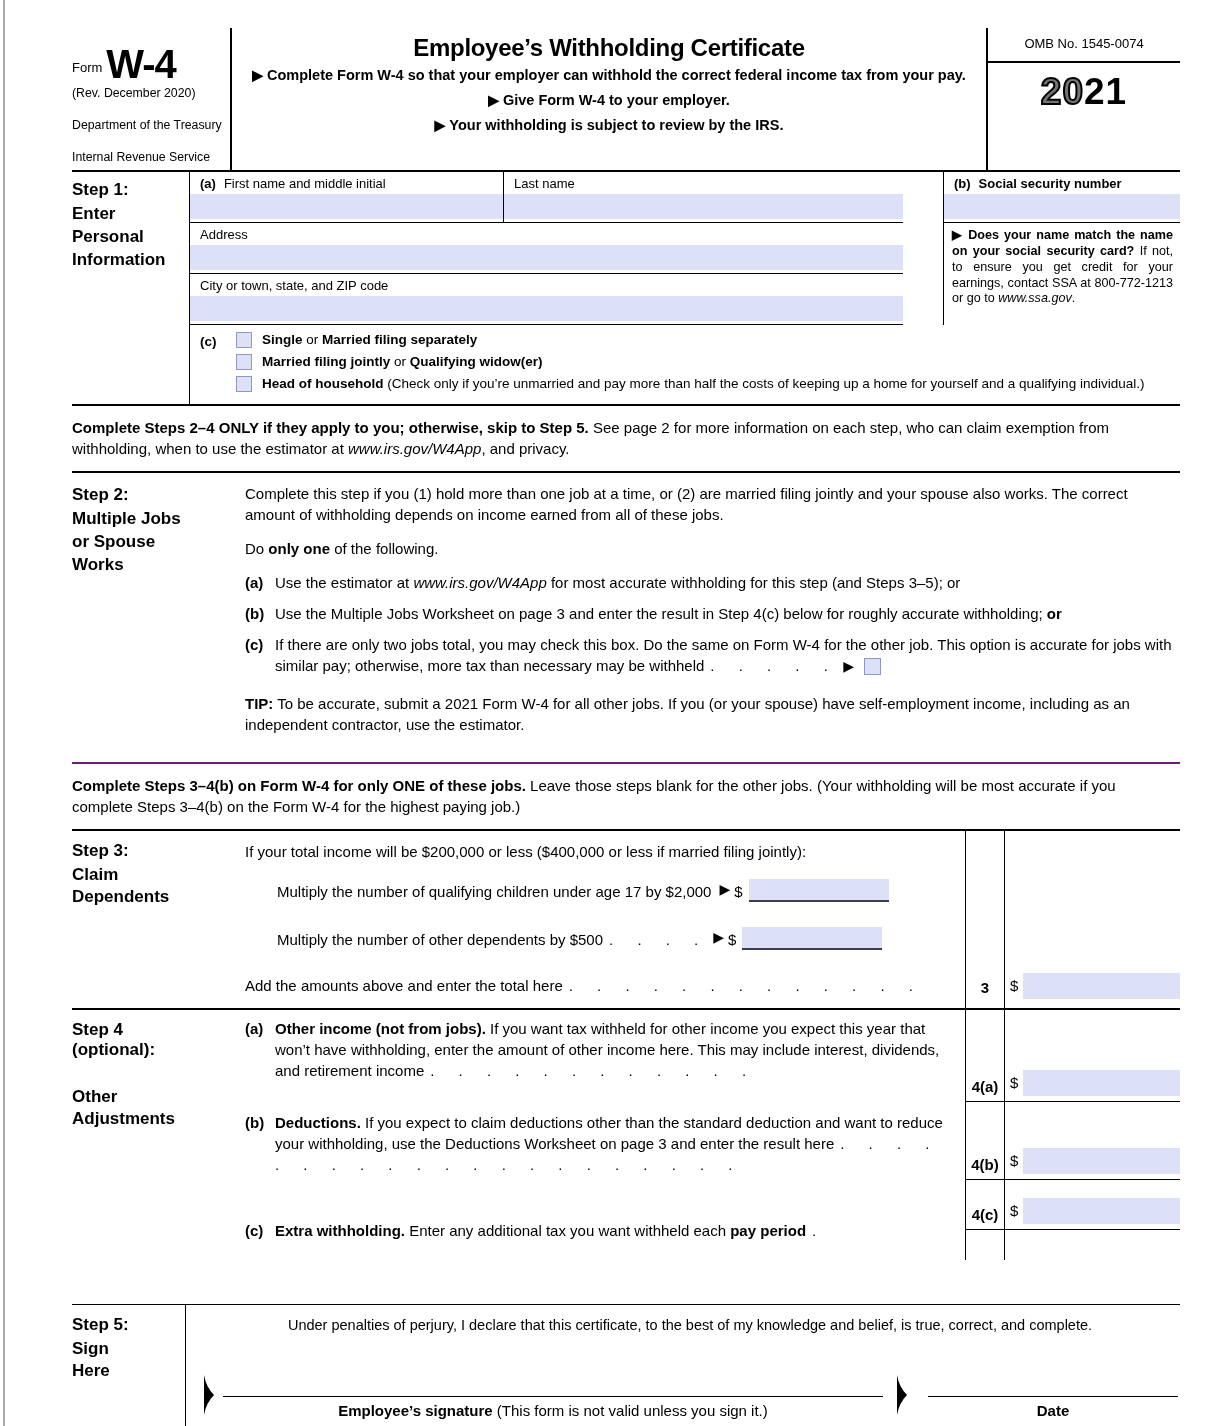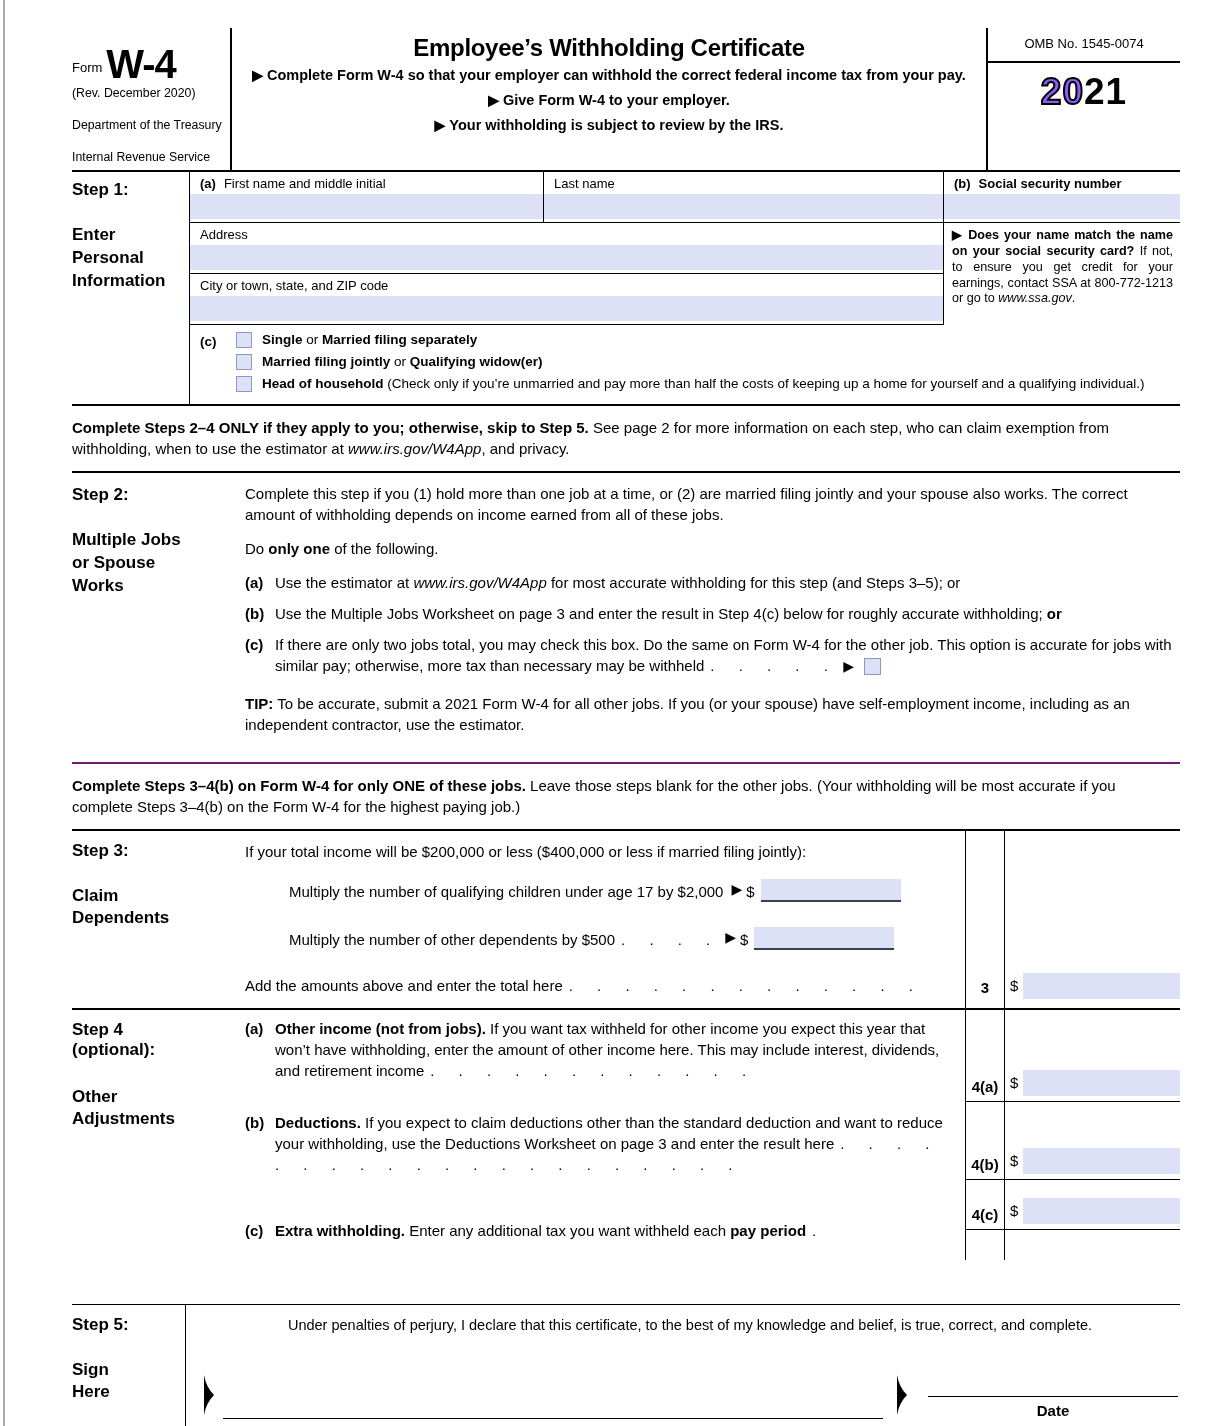--- a/index.html
+++ b/index.html
@@ -16,30 +16,30 @@
   .form-num { font-size:40px; font-weight:bold; letter-spacing:-1px; line-height:0.8; margin-left:4px; }
   .hdr-small { font-size:12.3px; line-height:1.3;margin-top:16px; }
   .rev { margin-top:6px; }
   .hdr-center { flex:1; border-left:2px solid #000; border-right:2px solid #000; text-align:center; padding:6px 8px 4px; }
   .title { font-size:24px; font-weight:bold; letter-spacing:-0.3px; }
   .instr { font-size:14.5px; font-weight:bold; line-height:1.5; margin-top:3px; }
   .instr .arr { margin-right:4px; }
   .hdr-right { width:192px; }
   .omb { font-size:13px; text-align:center; padding:8px 0 10px; border-bottom:2px solid #000; }
   .year { text-align:center; font-size:37px; font-weight:bold; padding-top:8px; letter-spacing:1px; }
-  .year .outline { color:#8b5cf6; -webkit-text-stroke:2px #000; }
+  .year .outline { color:#737373; -webkit-text-stroke:2px #000; }
 
   
   .step1 { display:flex; border-bottom:2.5px solid #000; }
   .s1-left { width:118px; border-right:1.5px solid #000; padding-top:8px; }
   .step-label { font-size:17px; font-weight:bold; }
-  .step-sub { font-size:17px; font-weight:bold; line-height:1.35; margin-top:24px; }
+  .step-sub { font-size:17px; font-weight:bold; line-height:1.35; margin-top:3px; }
   .step-sub span { display:block; }
   .s1-right { flex:1; }
-  .s1-top { display:flex; }
+  .s1-top { display:flex;gap:40px; }
   .s1-fields { flex:1; }
   .f-row { border-bottom:1px solid #000; }
   .name-row { display:flex; }
   .name-cell { flex:1; }
   .last-cell { width:400px; border-left:1px solid #000; }
   .f-label { font-size:13px; padding:4px 0 3px 10px; height:22px; }
   .f-label b { font-weight:bold; margin-right:8px; }
   .f-input { height:25px; background:#dce1f8; margin-bottom:3px; }
   .s1-ssn { width:237px; border-left:1.5px solid #000; }
   .ssn-top { border-bottom:1px solid #000; }
@@ -74,21 +74,21 @@
   .s34 { display:flex; }
   .s34-left { width:173px; padding-top:10px; }
   .s34-body { flex:1; font-size:15px; line-height:1.4; padding:10px 14px 0 0; }
   .s34-num { width:40px; border-left:1px solid #000; border-right:1px solid #000; font-weight:bold; font-size:15px; }
   .s34-amt { width:175px; }
   .step3 { border-bottom:2px solid #000; }
   .col-end { display:flex; flex-direction:column; justify-content:flex-end; align-items:center; padding-bottom:12px; }
   .amt-end { display:flex; flex-direction:column; justify-content:flex-end; padding-bottom:9px; }
   .amt-row { display:flex; align-items:center; font-size:15px; padding-left:5px; }
   .amt-field { flex:1; height:26px; background:#dce1f8; margin-left:5px; }
-  .s3-line { display:flex; align-items:flex-end; margin:0 0 25px 44px;text-align:right; }
+  .s3-line { display:flex; align-items:flex-end; margin:0 0 25px 32px;text-align:right; }
   .s3-intro { margin-bottom:17px; }
   .s3-last { display:flex; align-items:center; margin-bottom:12px; }
   .mini-field { width:140px; height:23px; background:#dce1f8; border-bottom:2px solid #3c3c55; margin-left:6px; }
   .s3-line .arr { margin:0 4px 2px 8px; }
   .dollar { font-size:15px; }
 
   .step4-wrap { border-bottom:1.5px solid #000; padding-bottom:44px; }
   .r-cell-a { height:92px; border-bottom:1px solid #000; }
   .r-cell-b { height:78px; border-bottom:1px solid #000; }
   .r-cell-c { height:50px; border-bottom:1px solid #000; }
@@ -353,20 +353,21 @@
         </div>
       </div>
       <div class="s5-body">
         <div class="perjury">Under penalties of perjury, I declare that this certificate, to the best of my knowledge and belief, is true, correct, and complete.</div>
         <div class="sig-row">
           <span class="pen-arrow"><svg width="13" height="40" viewBox="0 0 13 40">
                 <path d="M2 0 Q4 12 12 20 Q4 28 2 40 Z" fill="#000"></path>
               </svg></span>
           <div class="sig-area">
             <div class="sig-rule"></div>
+            <div class="sig-caption"><b>Employee’s signature</b><span> (This form is not valid unless you sign it.)</span></div>
           </div>
           <span class="pen-arrow" style="margin-left:12px"><svg width="13" height="40" viewBox="0 0 13 40">
                 <path d="M2 0 Q4 12 12 20 Q4 28 2 40 Z" fill="#000"></path>
               </svg></span>
           <div class="date-area">
             <div class="sig-rule"></div>
             <div class="sig-caption">Date</div>
           </div>
         </div>
       </div>

